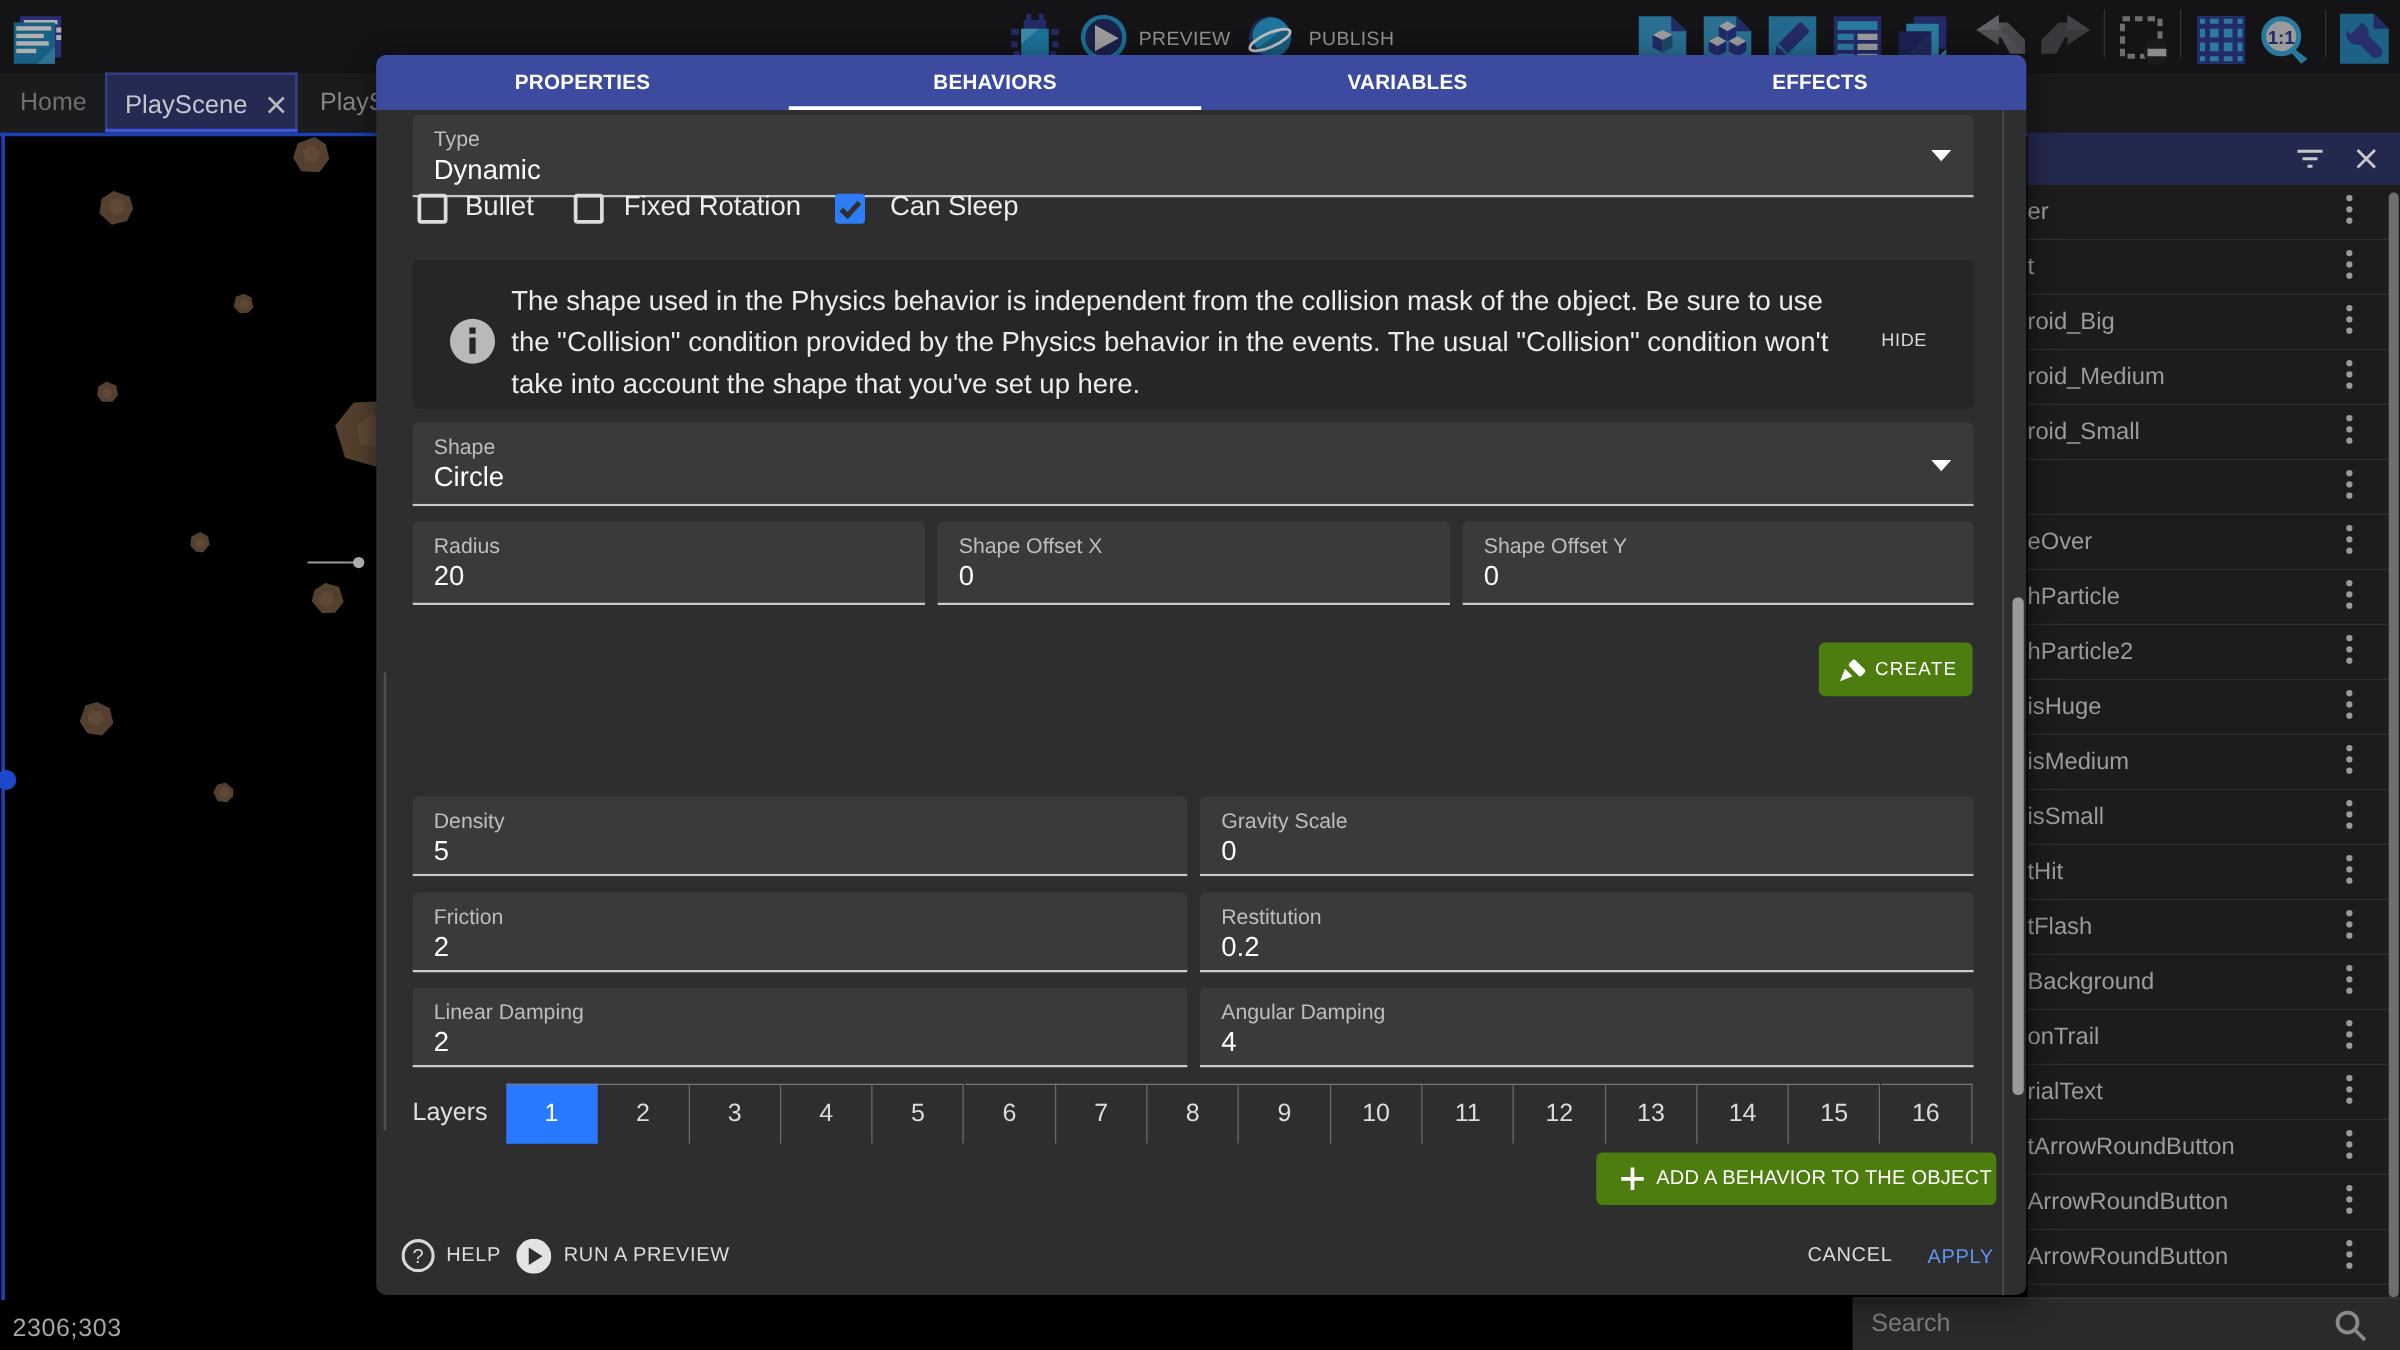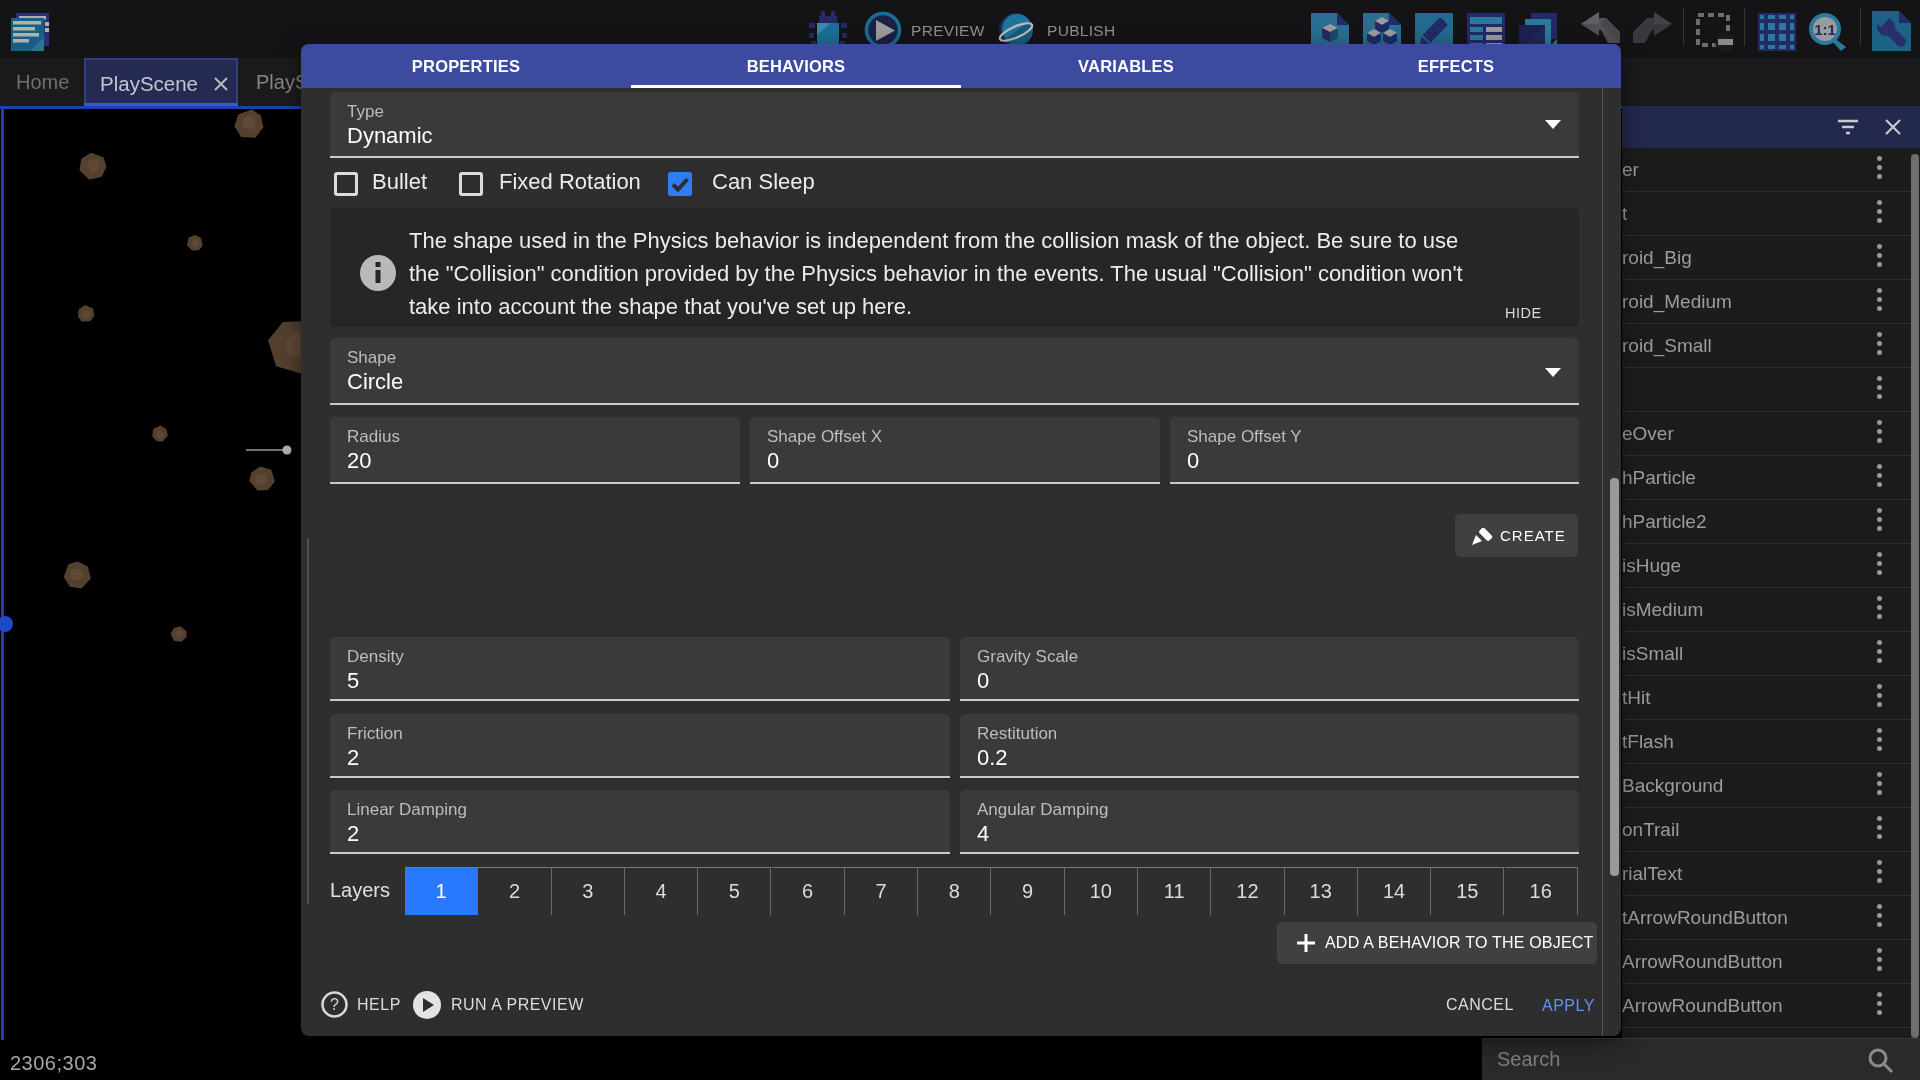--- a/index.html
+++ b/index.html
@@ -33,21 +33,21 @@
   .dlg-tab { position:absolute; top:0; width:330px; height:44px; text-align:center; line-height:44px; font-size:16.5px; font-weight:bold; color:#fff; letter-spacing:0.2px; }
   #dlg-underline { position:absolute; left:330px; top:41px; width:330px; height:3px; background:#fff; }
   .field { position:absolute; background:#3a3a3a; border-radius:5px 5px 0 0; border-bottom:2px solid #c9c9c9; }
   .field .lbl { position:absolute; left:17px; top:10px; font-size:17px; color:#bdbdbd; }
   .field .val { position:absolute; left:17px; top:31px; font-size:22px; color:#fdfdfd; }
   .caret { position:absolute; width:0; height:0; border-left:8px solid transparent; border-right:8px solid transparent; border-top:9px solid #fff; }
   .cb { position:absolute; top:0; width:24px; height:24px; border:3px solid #dcdcdc; border-radius:3px; }
   .cblbl { position:absolute; top:-3px; font-size:22px; color:#ececec; }
   #infobox { position:absolute; left:29px; top:164px; width:1249px; height:119px; background:#262626; border-radius:5px; }
   .infoline { position:absolute; left:79px; font-size:22px; color:#ececec; white-space:nowrap; }
-  .btn-blue { position:absolute; background:#404040; border-radius:5px; color:#fff; }
+  .btn-blue { position:absolute; background:#4d7c0f; border-radius:5px; color:#fff; }
   .layerbtn { position:absolute; top:0; height:48px; border-top:1px solid #7a7a7a; border-right:1px solid #6a6a6a; line-height:46px; text-align:center; font-size:20px; color:#dcdcdc; }
   .actiontxt { font-size:16px; color:#dcdcdc; letter-spacing:0.5px; }
 </style>
 </head>
 <body>
 <div id="stage">
 
   <div class="abs" id="toolbar"></div>
   <svg class="abs" style="left:0; top:0;" width="1920" height="58">
 
@@ -415,42 +415,42 @@
       <div class="dlg-tab" style="left:990px;">EFFECTS</div>
       <div id="dlg-underline"></div>
     </div>
 
     <div class="field" style="left:29px; top:48px; width:1249px; height:66px;">
       <div class="lbl">Type</div>
       <div class="val">Dynamic</div>
       <div class="caret" style="right:18px; top:28px;"></div>
     </div>
 
-    <div class="abs" style="left:0; top:128px; width:1320px; height:26px;padding-left:24px;">
+    <div class="abs" style="left:0; top:111px; width:1320px; height:26px;padding-left:24px;">
       <div class="cb" style="left:33px;"></div>
       <span class="cblbl" style="left:71px;">Bullet</span>
       <div class="cb" style="left:158px;"></div>
       <span class="cblbl" style="left:198px;">Fixed Rotation</span>
       <div class="cb" style="left:367px; background:#2e7cf6; border-color:#2e7cf6;"></div>
       <svg class="abs" style="left:367px; top:0;" width="24" height="24">
           <path d="M5 12.5 L10 17.5 L19.5 7" stroke="#2e2e2e" stroke-width="4" fill="none"></path>
         </svg>
       <span class="cblbl" style="left:411px;">Can Sleep</span>
     </div>
 
     <div id="infobox">
       <svg class="abs" style="left:29px; top:46px;" width="38" height="38">
           <circle cx="19" cy="19" r="18" fill="#b9b9b9"></circle>
           <rect x="16.5" y="16" width="5" height="13" fill="#262626"></rect>
           <rect x="16.5" y="8" width="5" height="5" fill="#262626"></rect>
         </svg>
       <div class="infoline" style="top:20px;">The shape used in the Physics behavior is independent from the collision mask of the object. Be sure to use</div>
       <div class="infoline" style="top:53px;">the "Collision" condition provided by the Physics behavior in the events. The usual "Collision" condition won't</div>
       <div class="infoline" style="top:86px;">take into account the shape that you've set up here.</div>
-      <span class="abs" style="left:1175px; top:57px; font-size:14.5px; color:#d9d9d9; letter-spacing:0.5px;margin-top:40px;">HIDE</span>
+      <span class="abs" style="left:1175px; top:57px; font-size:14.5px; color:#d9d9d9; letter-spacing:0.5px;">HIDE</span>
     </div>
 
     <div class="field" style="left:29px; top:294px; width:1249px; height:67px;">
       <div class="lbl">Shape</div>
       <div class="val">Circle</div>
       <div class="caret" style="right:18px; top:30px;"></div>
     </div>
 
     <div class="field" style="left:29px; top:373px; width:410px; height:67px;">
       <div class="lbl">Radius</div>

